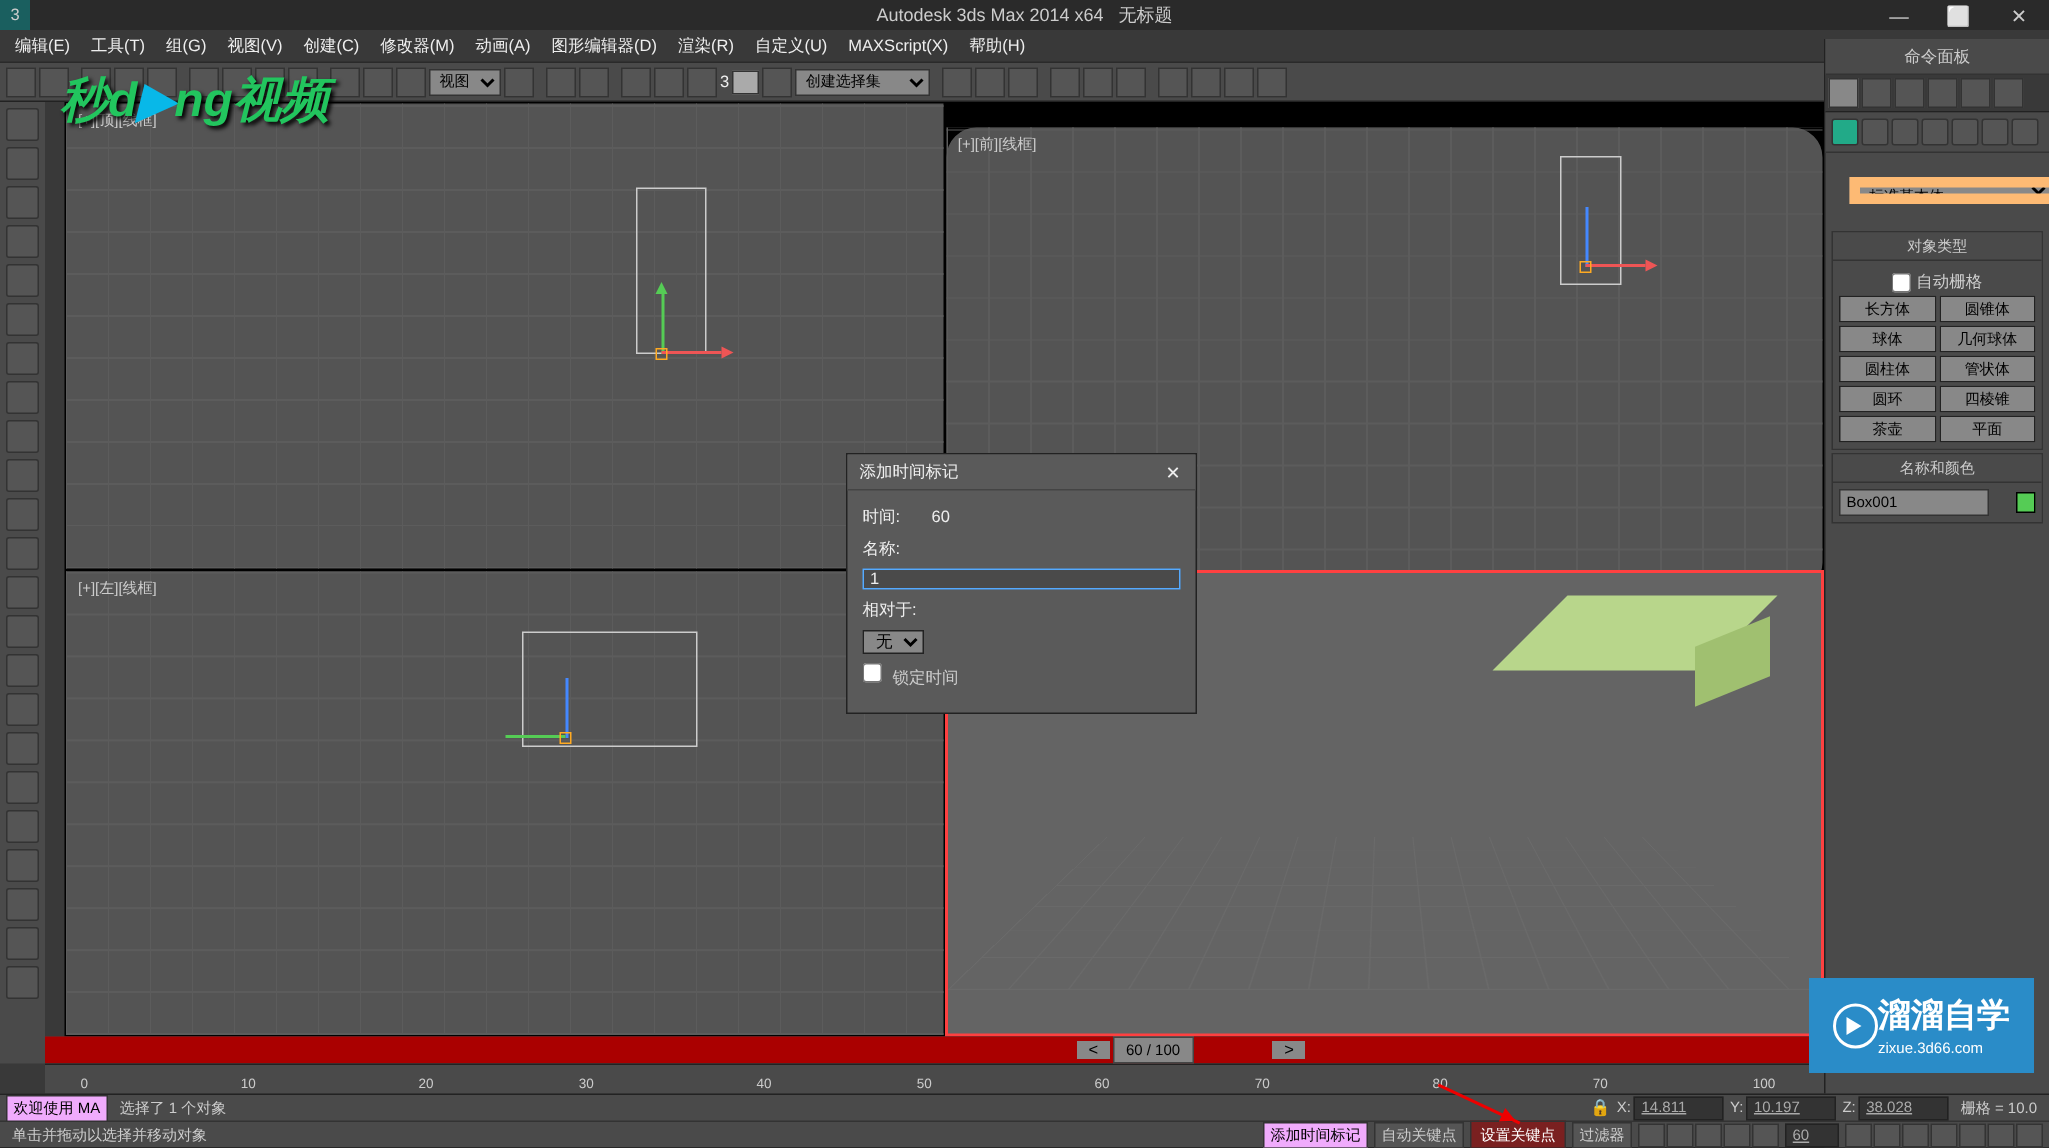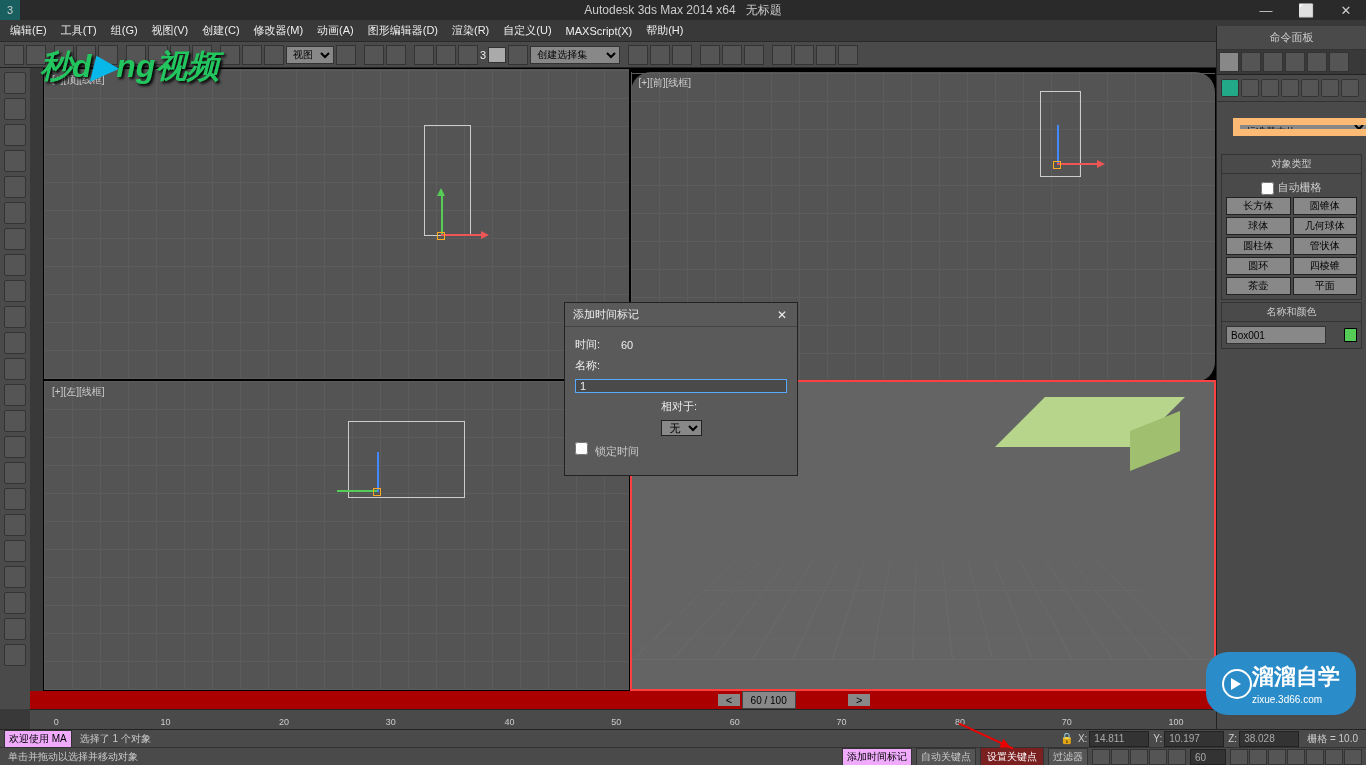--- a/index.html
+++ b/index.html
@@ -21,21 +21,21 @@
 .tb-spinner { display: inline-flex; align-items: center; }
 .tb-spinner-label { color: #eee; margin-right: 2px; font-size: 11px; }
 .tb-spinner-box { width: 18px; height: 16px; background: #aaa; border: 1px solid #333; }
 
 .left-toolbar { position: absolute; left: 0; top: 68px; width: 30px; bottom: 56px; background: #4a4a4a; display: flex; flex-direction: column; align-items: center; padding-top: 4px; gap: 4px; }
 .left-btn { width: 22px; height: 22px; background: #555; border: 1px solid #333; border-radius: 2px; }
 
 .viewport-area { position: absolute; left: 30px; top: 68px; right: 150px; bottom: 74px; background: #000; margin-left: 13px; }
 .viewport { position: absolute; background: #545454; border: 1px solid #000; }
 .viewport.top-left { left: 0; top: 0; width: 50%; height: 50%; }
-.viewport.top-right { left: 50%; top: 3px; width: 50%; height: 50%; border-radius: 21px; }
+.viewport.top-right { left: 50%; top: 16px; width: 50%; height: 50%; border-radius: 21px; }
 .viewport.bottom-left { left: 0; top: 50%; width: 50%; height: 50%; }
 .viewport.bottom-right { left: 50%; top: 50%; width: 50%; height: 50%; border: 2px solid #ff4040; background: #646464; }
 .vp-label { position: absolute; left: 8px; top: 4px; color: #ccc; font-size: 10px; }
 .grid-bg { position: absolute; inset: 0; background-image: 
   repeating-linear-gradient(0deg, #5c5c5c 0, #5c5c5c 1px, transparent 1px, transparent 28px),
   repeating-linear-gradient(90deg, #5c5c5c 0, #5c5c5c 1px, transparent 1px, transparent 28px); }
 .grid-bg-persp { position: absolute; inset: 0; background-image: 
   repeating-linear-gradient(0deg, #6a6a6a 0, #6a6a6a 1px, transparent 1px, transparent 40px),
   repeating-linear-gradient(90deg, #6a6a6a 0, #6a6a6a 1px, transparent 1px, transparent 40px);
   transform: perspective(400px) rotateX(55deg); transform-origin: bottom center; bottom: 30px; }
@@ -97,28 +97,28 @@
 .time-arrows { background: #888; display: flex; align-items: center; padding: 0 4px; }
 .time-arrow { width: 14px; text-align: center; color: #000; }
 .time-ruler { height: 20px; background: #4a4a4a; position: relative; display: flex; border-top: 1px solid #222; }
 .time-tick { position: absolute; font-size: 9px; color: #ccc; bottom: 2px; }
 
 .statusbar { position: absolute; left: 0; right: 0; bottom: 0; height: 36px; background: #4a4a4a; border-top: 1px solid #222; }
 .status-row1 { height: 18px; display: flex; align-items: center; padding: 0 4px; gap: 4px; border-bottom: 1px solid #333; }
 .status-row2 { height: 18px; display: flex; align-items: center; padding: 0 4px; gap: 4px; }
 .status-btn { background: #f0abfc; color: #000; border: 1px solid #333; padding: 1px 4px; font-size: 10px; }
 .status-text { color: #ccc; font-size: 10px; padding: 0 4px; }
-.status-input { background: #333; color: #aaa; border: 1px solid #222; height: 16px; padding: 0 4px; font-size: 10px; width: 60px; }
+.status-input { background: #333; color: #aaa; border: 1px solid #222; height: 16px; padding: 0 4px; font-size: 10px; width: 60px; text-decoration: underline; }
 .coord-box { display: flex; align-items: center; gap: 2px; }
 .coord-label { color: #ccc; font-size: 10px; }
 
 .watermark1 { position: absolute; left: 40px; top: 45px; z-index: 50; font-size: 32px; font-weight: bold; font-style: italic; }
 .watermark1 .w1 { color: #22c55e; text-shadow: 2px 2px 3px #000; }
 .watermark1 .w2 { color: #08b8e8; }
-.watermark2 { position: absolute; right: 10px; bottom: 50px; z-index: 50; background: #2a8cc8; color: #fff; padding: 10px 16px; display: flex; align-items: center; gap: 0; border-radius: 22px; }
+.watermark2 { position: absolute; right: 10px; bottom: 50px; z-index: 50; background: #2a8cc8; color: #fff; padding: 10px 16px; display: flex; align-items: center; gap: 0; }
 .watermark2 .play { width: 30px; height: 30px; border: 2px solid #fff; border-radius: 50%; display: flex; align-items: center; justify-content: center; }
 .watermark2 .play::before { content: ''; border: 6px solid transparent; border-left: 10px solid #fff; margin-left: 4px; }
 .watermark2-text { font-size: 22px; font-weight: bold; }
 .watermark2-url { font-size: 10px; margin-top: 2px; }
 
 .key-btn { background: #7a2020; color: #fff; border: 1px solid #333; padding: 2px 6px; font-size: 10px; }
 .playback { display: flex; gap: 1px; }
 .playback-btn { width: 18px; height: 16px; background: #555; border: 1px solid #333; }
 .red-arrow { position: absolute; bottom: 28px; right: 350px; width: 60px; height: 2px; background: #e00; transform: rotate(25deg); z-index: 19; }
 .red-arrow::after { content: ''; position: absolute; right: -2px; top: -4px; border: 5px solid transparent; border-left: 10px solid #e00; }
@@ -330,21 +330,21 @@
   </div>
   <div class="dialog-body">
     <div class="dialog-row">
       <span class="dialog-label">时间:</span>
       <span class="dialog-value">60</span>
     </div>
     <div class="dialog-row" style="flex-direction:column;align-items:stretch;">
       <span class="dialog-label">名称:</span>
       <input class="dialog-input active" value="1" style="">
     </div>
-    <div class="dialog-row" style="flex-direction:column;align-items:center;">
+    <div class="dialog-row" style="flex-direction:column;align-items:flex-start;">
       <span class="dialog-label">相对于:</span>
       <select class="dialog-input"><option>无</option></select>
     </div>
     <div class="dialog-row" style="justify-content:space-between;">
       <label>
         <input type="checkbox" class="dialog-check" style="">
         <span>锁定时间</span>
       </label>
     </div>
   </div>

